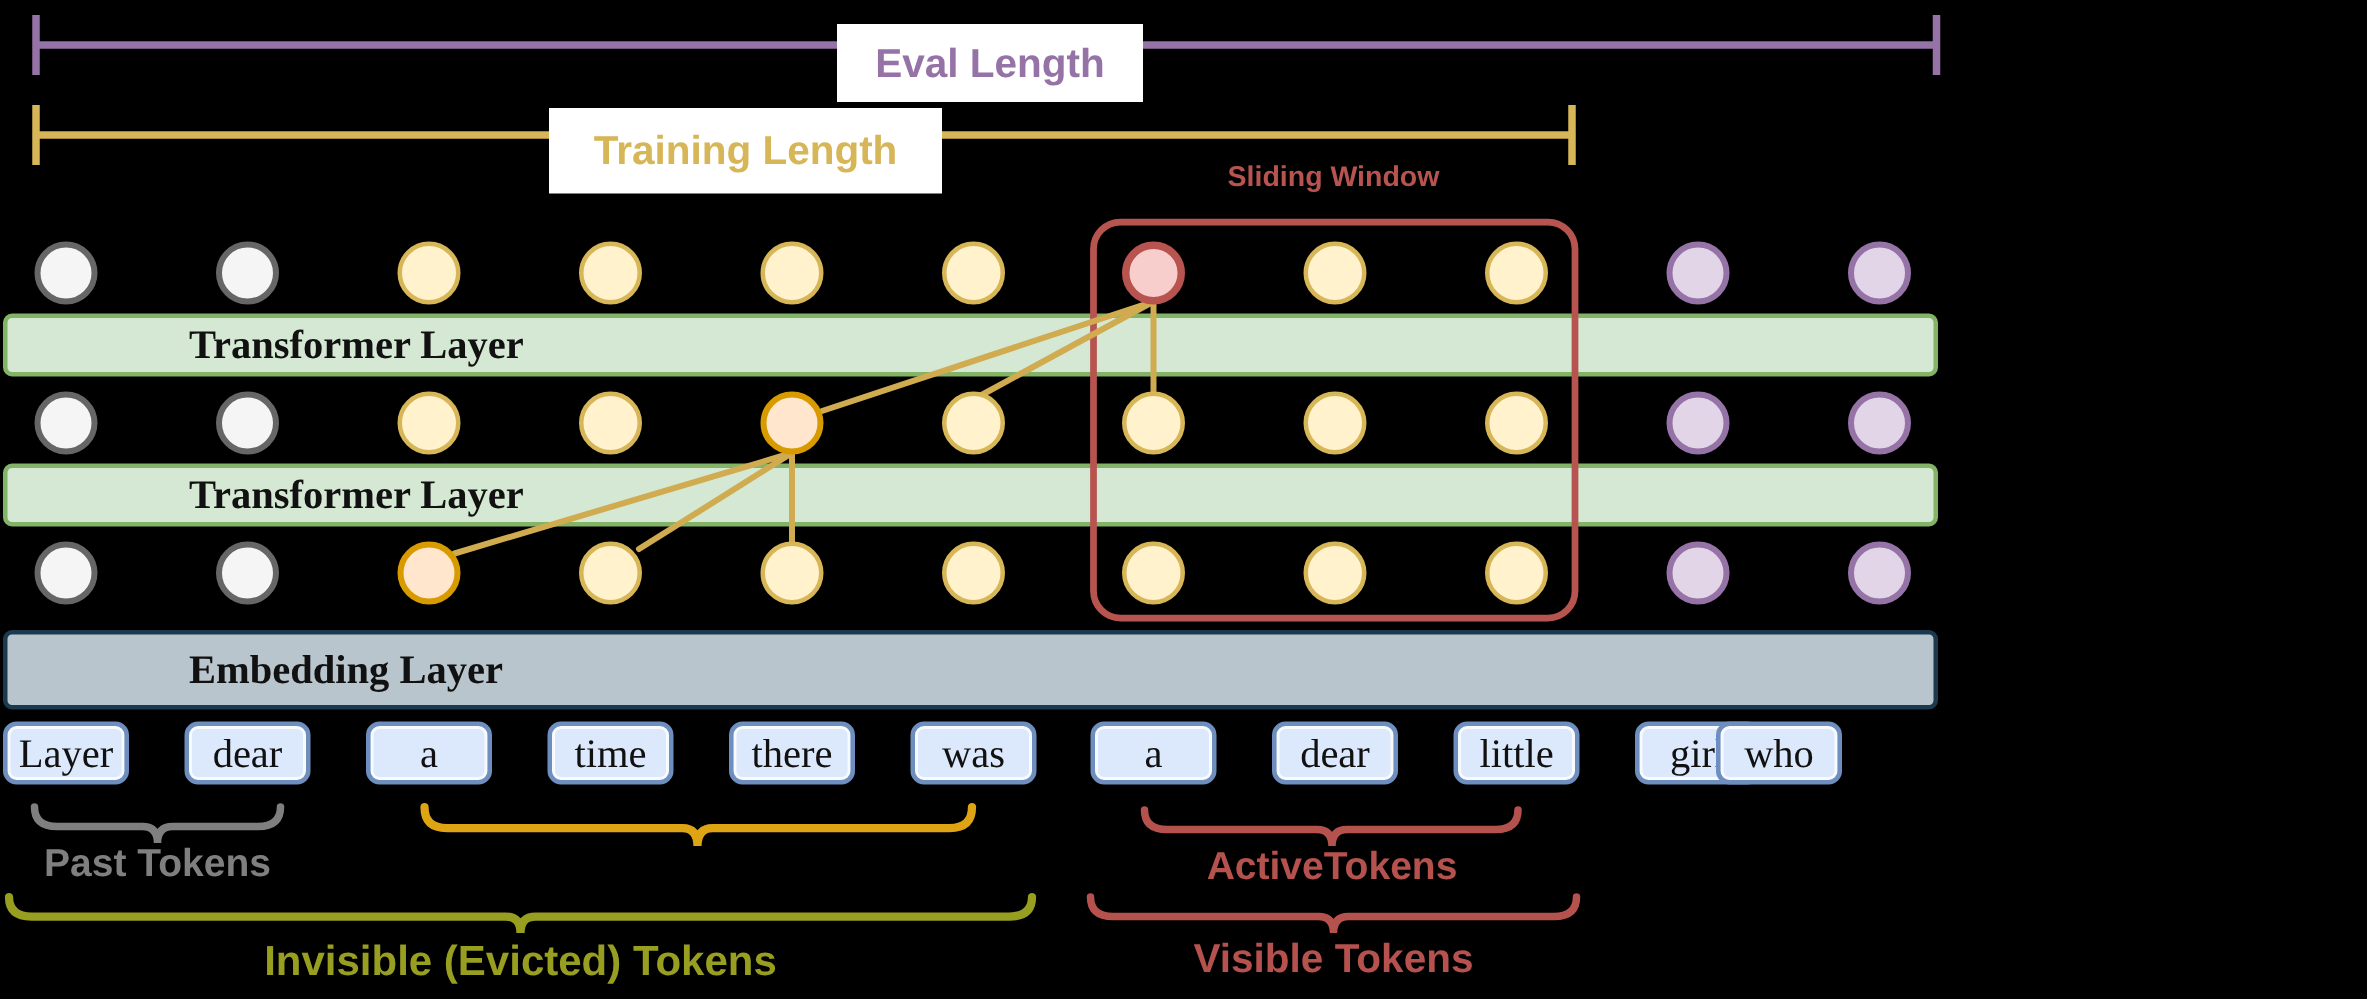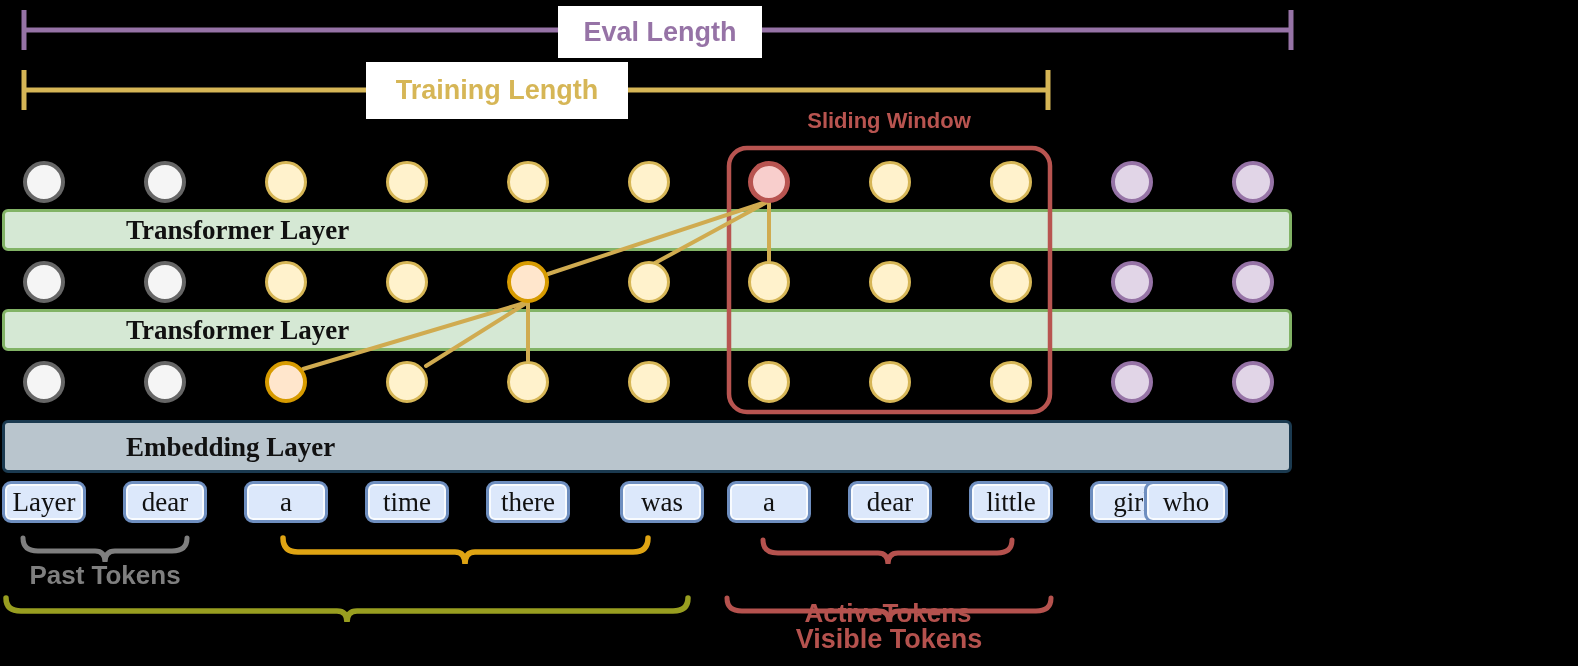--- a/index.html
+++ b/index.html
@@ -33,29 +33,29 @@
   .node-pink{background:var(--node_pink_fill);border:5px solid var(--node_pink_stroke);}
 
   .token{position:absolute;top:481px;width:84px;height:42px;z-index:2;box-sizing:border-box;
       background:var(--token_fill);border:3px solid var(--token_stroke);border-radius:9px;
       box-shadow:inset 0 0 0 2px rgba(255,255,255,.8);
       font-family:"Liberation Serif","DejaVu Serif",serif;font-size:27px;color:#111;
       display:flex;align-items:center;justify-content:center;}
 
   .measure-label{position:absolute;z-index:5;background:var(--label_bg);
       display:flex;align-items:center;justify-content:center;
-      font-weight:bold;font-size:27px;}
+      font-weight:bold;font-size:27px;margin-top:10px;}
   #eval-label{left:558px;top:6px;width:204px;height:52px;color:var(--eval_purple);}
   #training-label{left:366px;top:62px;width:262px;height:57px;color:var(--training_gold);}
 
   .hand-label{position:absolute;z-index:5;text-align:center;font-weight:bold;}
-  #sliding-label{left:739px;top:108px;width:300px;font-size:22px;color:var(--window_red);}
+  #sliding-label{left:739px;top:108px;width:300px;font-size:19px;color:var(--window_red);}
   #past-label{left:5px;top:560px;width:200px;font-size:26px;color:var(--past_gray);}
   #residual-label{left:315px;top:561px;width:300px;font-size:27px;color:var(--residual_gold);}
-  #active-label{left:738px;top:562px;width:300px;font-size:26px;color:var(--active_red);margin-top:36px;}
+  #active-label{left:738px;top:562px;width:300px;font-size:26px;color:var(--active_red);}
   #invisible-label{left:147px;top:625px;width:400px;font-size:28px;color:var(--olive);}
   #visible-label{left:739px;top:624px;width:300px;font-size:27px;color:var(--active_red);}
 </style>
 </head>
 <body>
 
 <div class="canvas">
 
   <svg class="overlay" width="1578" height="666" viewBox="0 0 1578 666">
 
@@ -137,32 +137,33 @@
       <div class="node node-purple" style="left: 1111px; top: 361px;"></div>
       <div class="node node-purple" style="left: 1232px; top: 361px;"></div>
     </div>
 
   <div>
       <div class="token" style="left: 2px;">Layer</div>
       <div class="token" style="left: 123px;">dear</div>
       <div class="token" style="left: 244px;">a</div>
       <div class="token" style="left: 365px;">time</div>
       <div class="token" style="left: 486px;">there</div>
-      <div class="token" style="left: 607px; margin-left: 13px;">was</div>
+      <div class="token" style="left: 607px;">was</div>
       <div class="token" style="left: 727px;">a</div>
       <div class="token" style="left: 848px;">dear</div>
       <div class="token" style="left: 969px;">little</div>
       <div class="token" style="left: 1090px;">girl</div>
       <div class="token" style="left: 1144px;">who</div>
     </div>
 
   <div class="measure-label" id="eval-label">
     <span>Eval Length</span>
   </div>
   <div class="measure-label" id="training-label">
     <span>Training Length</span>
   </div>
 
   <div class="hand-label" id="sliding-label">Sliding Window</div>
   <div class="hand-label" id="past-label">Past Tokens</div>
   <div class="hand-label" id="active-label">ActiveTokens</div>
+  <div class="hand-label" id="invisible-label">Invisible (Evicted) Tokens</div>
   <div class="hand-label" id="visible-label">Visible Tokens</div>
 </div>
 
 </body></html>

